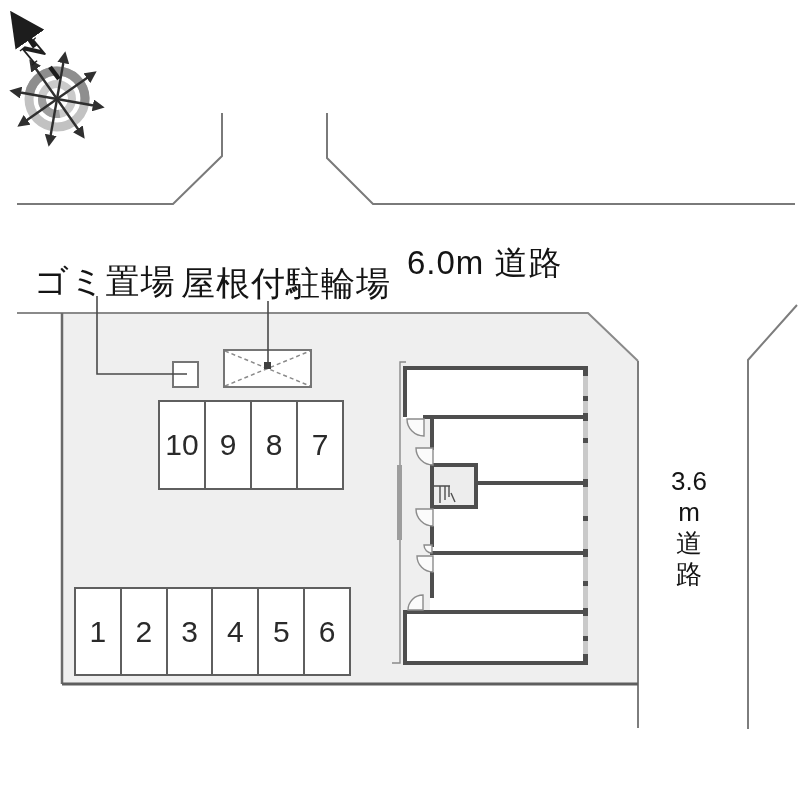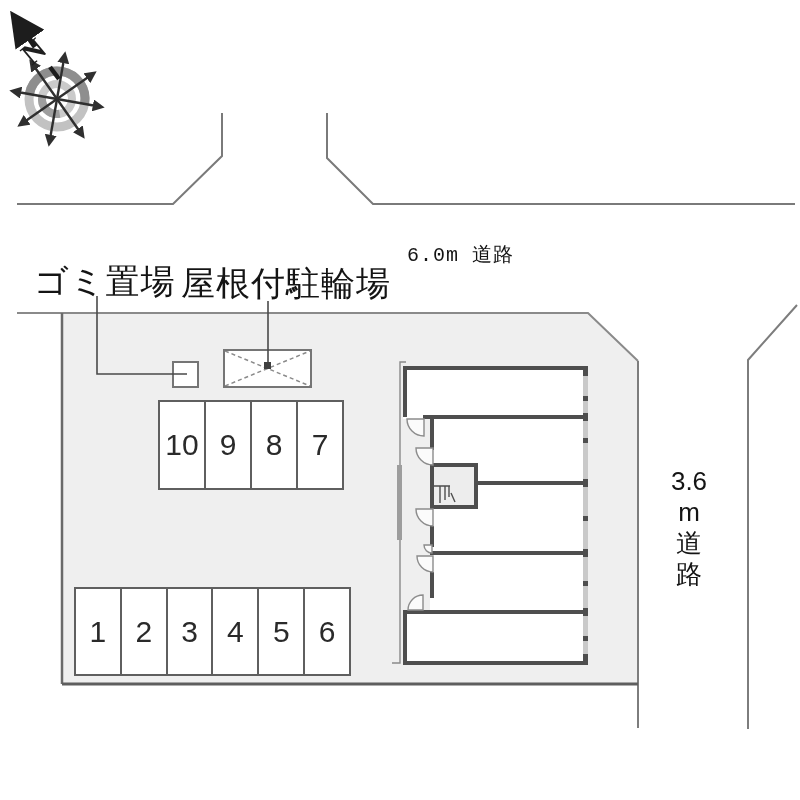--- a/index.html
+++ b/index.html
@@ -140,21 +140,21 @@
     <div class="stall">
         <span>5</span>
       </div>
     <div class="stall">
         <span>6</span>
       </div>
   </div>
 
   <div class="lbl" style="left:34px;top:259px;">ゴミ置場</div>
   <div class="lbl" style="left:181px;top:261px;">屋根付駐輪場</div>
-  <div class="lbl" style="left:407px;top:241px;font-size:20px;font-family:Liberation Mono, monospace;">6.0m 道路</div>
+  <div class="lbl" style="left:407px;top:241px;font-size:33px;">6.0m 道路</div>
 
   <div class="vroad">
     <div>3.6</div>
     <div>m</div>
     <div>道</div>
     <div>路</div>
   </div>
 
   <svg id="overlay-svg" width="800" height="800" viewBox="0 0 800 800">
     <path d="M97,296 V374 H187" fill="none" stroke="#4a4a4a" stroke-width="1.6"></path>

